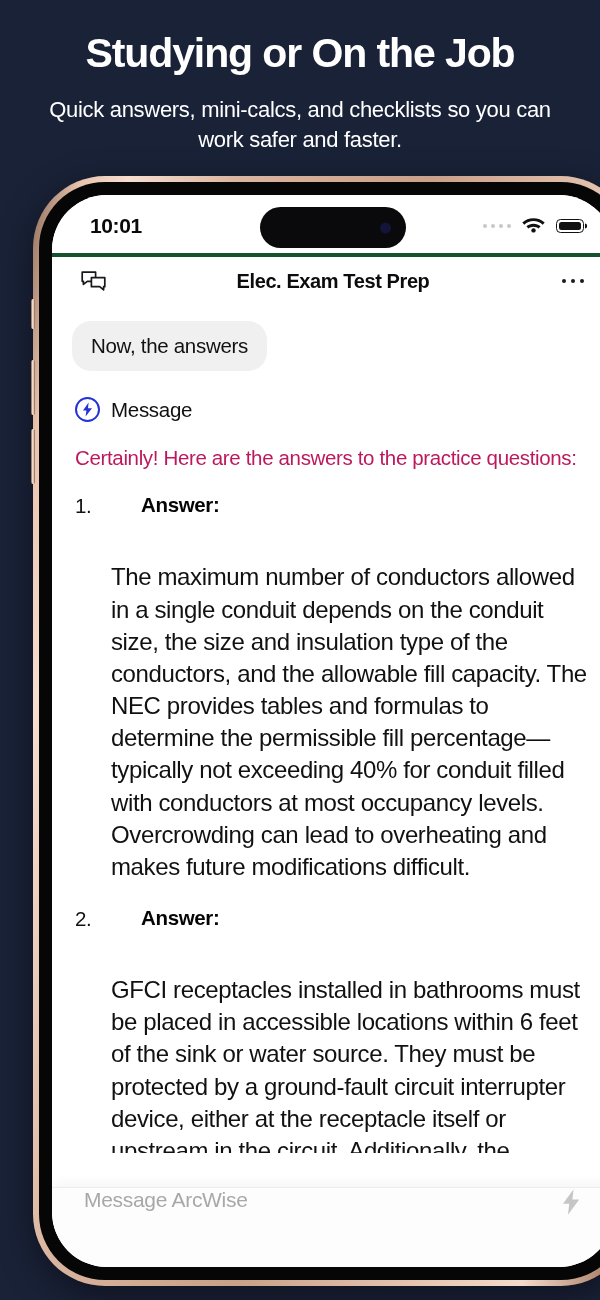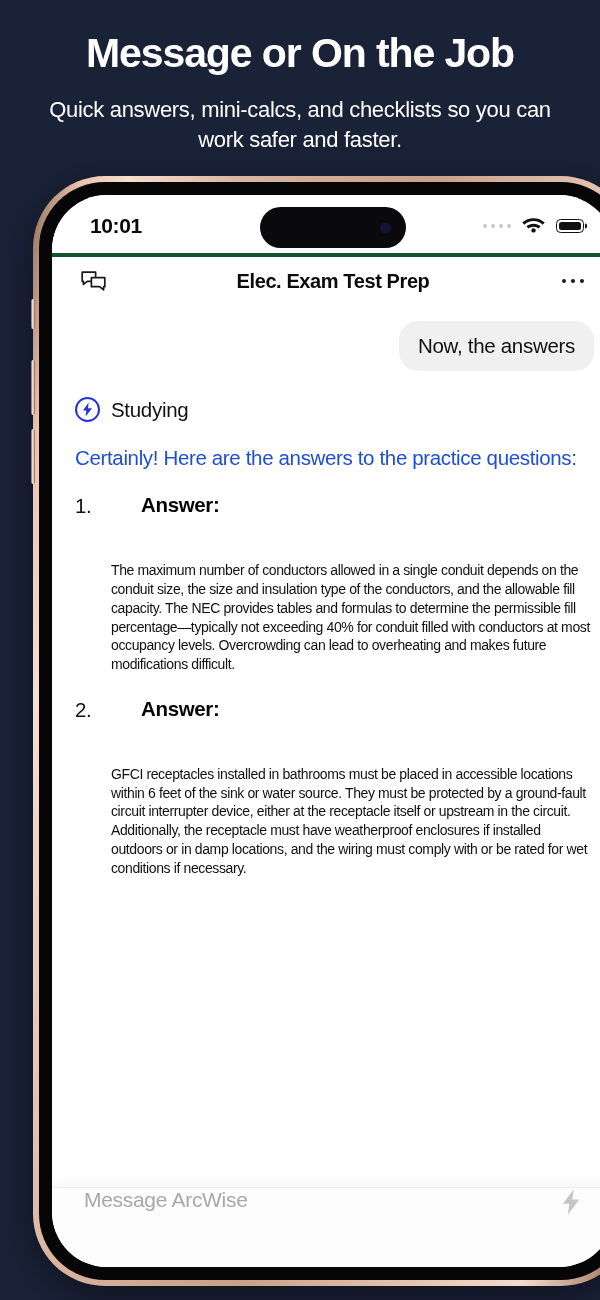--- a/index.html
+++ b/index.html
@@ -168,21 +168,21 @@
   .dots-menu i { width: 4.5px; height: 4.5px; border-radius: 50%; background: #1b1b1b; display: block; }
 
   
   .chat {
     position: relative;
     height: 848px;
     overflow: hidden;
     background: #fff;
     padding: 16px 20px 0 20px;
   }
-  .user-row { display: flex; justify-content: flex-end; margin-bottom: 26px; }
+  .user-row { display: flex; margin-bottom: 26px; }
   .user-bubble {
     background: #f0f0f1;
     border-radius: 19px;
     padding: 13px 19px;
     font-size: 20.5px;
     color: #111;
     letter-spacing: -0.3px;
   }
   .assist-name-row {
     display: flex;
@@ -198,21 +198,21 @@
     display: flex; align-items: center; justify-content: center;
   }
   .arc-logo svg { display: block; }
   .assist-name {
     font-size: 20.5px;
     color: #111;
     letter-spacing: -0.3px;
   }
   .assist-intro {
     font-size: 20.5px;
-    color: #1d4ed8;
+    color: #be185d;
     line-height: 1.34;
     letter-spacing: -0.35px;
     padding-left: 3px;
     margin-bottom: 22px;
   }
   ol.answers {
     list-style: none;
     padding-left: 3px;
   }
   ol.answers > li {
@@ -231,21 +231,21 @@
   .ans-label {
     font-size: 20.5px;
     font-weight: bold;
     color: #050505;
     letter-spacing: -0.35px;
     display: block;
     margin-bottom: 1px;
     margin-left: 30px;
   }
   .ans-text {
-    font-size: 14px;
+    font-size: 24px;
     color: #111;
     line-height: 1.34;
     letter-spacing: -0.38px;
     display: block;
     margin-top: 44px;
   }
 
   
   .composer {
     position: absolute;
@@ -269,21 +269,21 @@
     color: #9b9b9e;
     letter-spacing: -0.3px;
   }
   .composer-input::placeholder { color: #a8a8ab; opacity: 1; }
   .send-bolt { display: flex; align-items: center; cursor: pointer; }
 </style>
 </head>
 <body>
 
 <div class="promo">
-  <div class="promo-title">Message or On the Job</div>
+  <div class="promo-title">Studying or On the Job</div>
   <div class="promo-sub">Quick answers, mini-calcs, and checklists so you can work safer and faster.</div>
 </div>
 
 <div class="phone-wrap">
   <div class="phone-frame">
     <div class="btn-side btn-action"></div>
     <div class="btn-side btn-volup"></div>
     <div class="btn-side btn-voldn"></div>
     <div class="btn-side btn-power"></div>
 
@@ -335,21 +335,21 @@
           <div class="user-row">
             <div class="user-bubble">Now, the answers</div>
           </div>
 
           <div class="assist-name-row">
             <span class="arc-logo">
               <svg width="13" height="15" viewBox="0 0 13 15">
                 <path d="M7.6 0.6 2.0 8.4h3.4L4.6 14.4 11.0 6.2H7.0z" fill="#2433d6"></path>
               </svg>
             </span>
-            <span class="assist-name">Studying</span>
+            <span class="assist-name">Message</span>
           </div>
 
           <div class="assist-intro">Certainly! Here are the answers to the practice questions:</div>
 
           <ol class="answers">
             <li>
               <span class="li-num">1.</span>
               <span class="li-body">
                 <span class="ans-label">Answer:</span>
                 <span class="ans-text">The maximum number of conductors allowed in a single conduit depends on the conduit size, the size and insulation type of the conductors, and the allowable fill capacity. The NEC provides tables and formulas to determine the permissible fill percentage—typically not exceeding 40% for conduit filled with conductors at most occupancy levels. Overcrowding can lead to overheating and makes future modifications difficult.</span>

